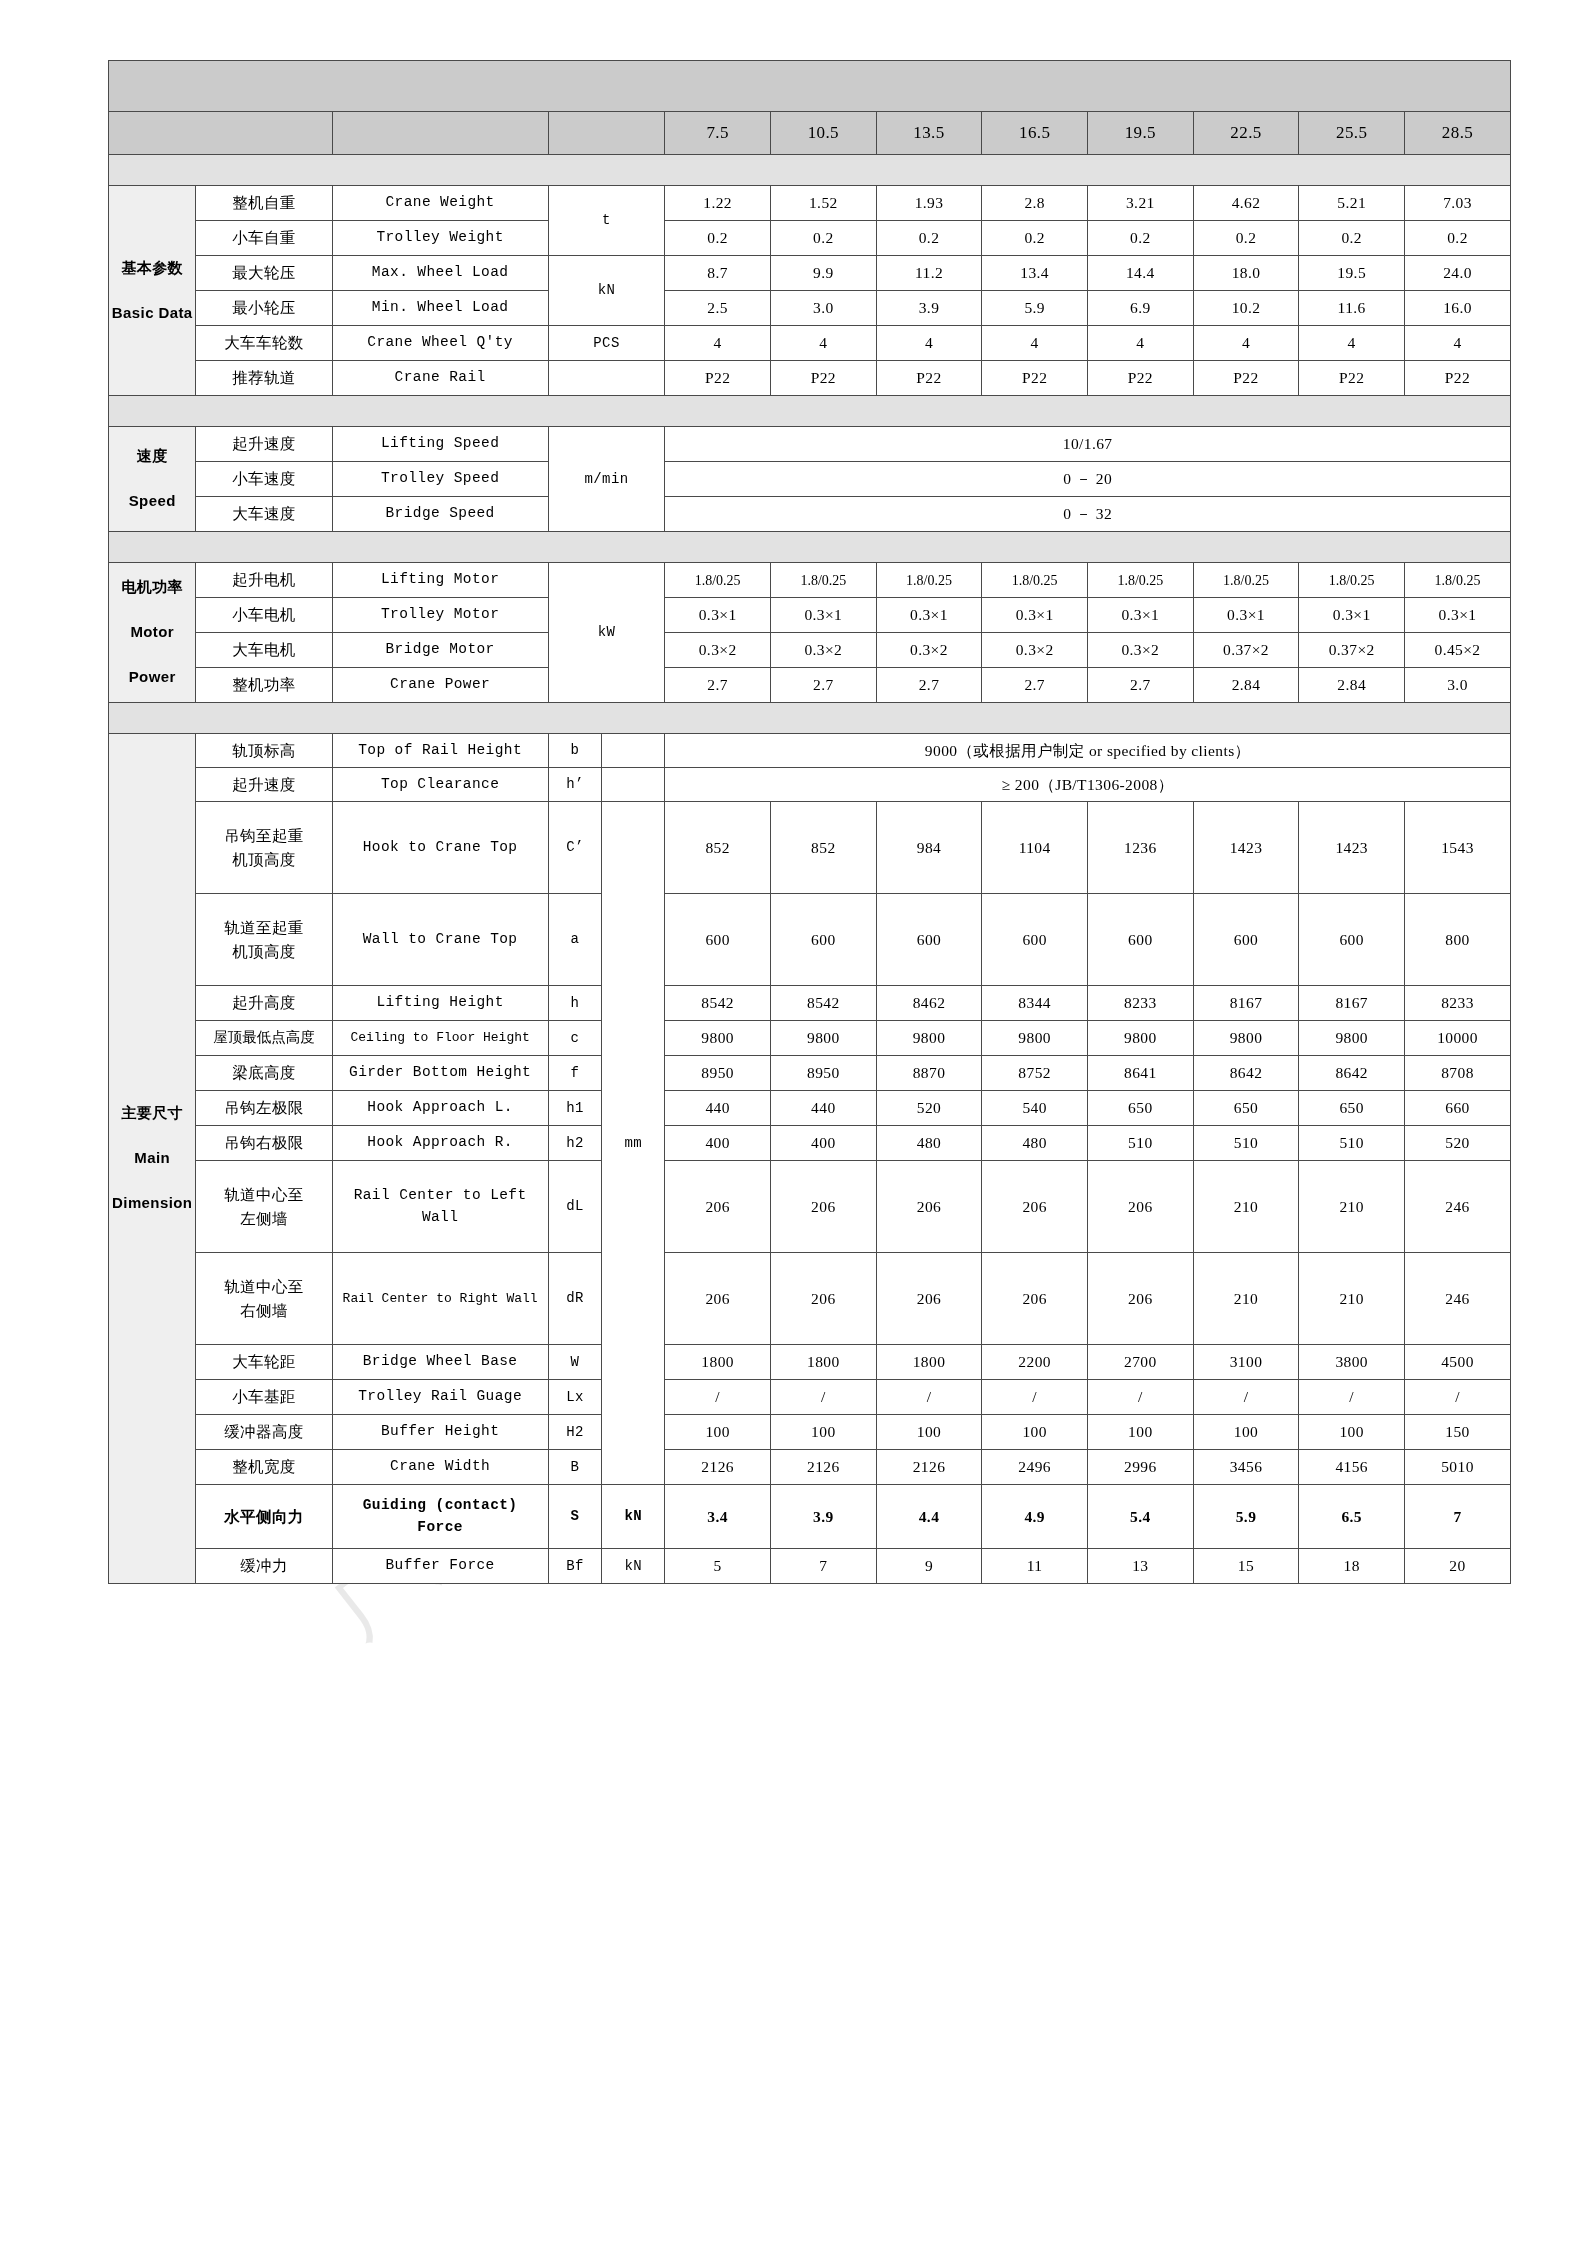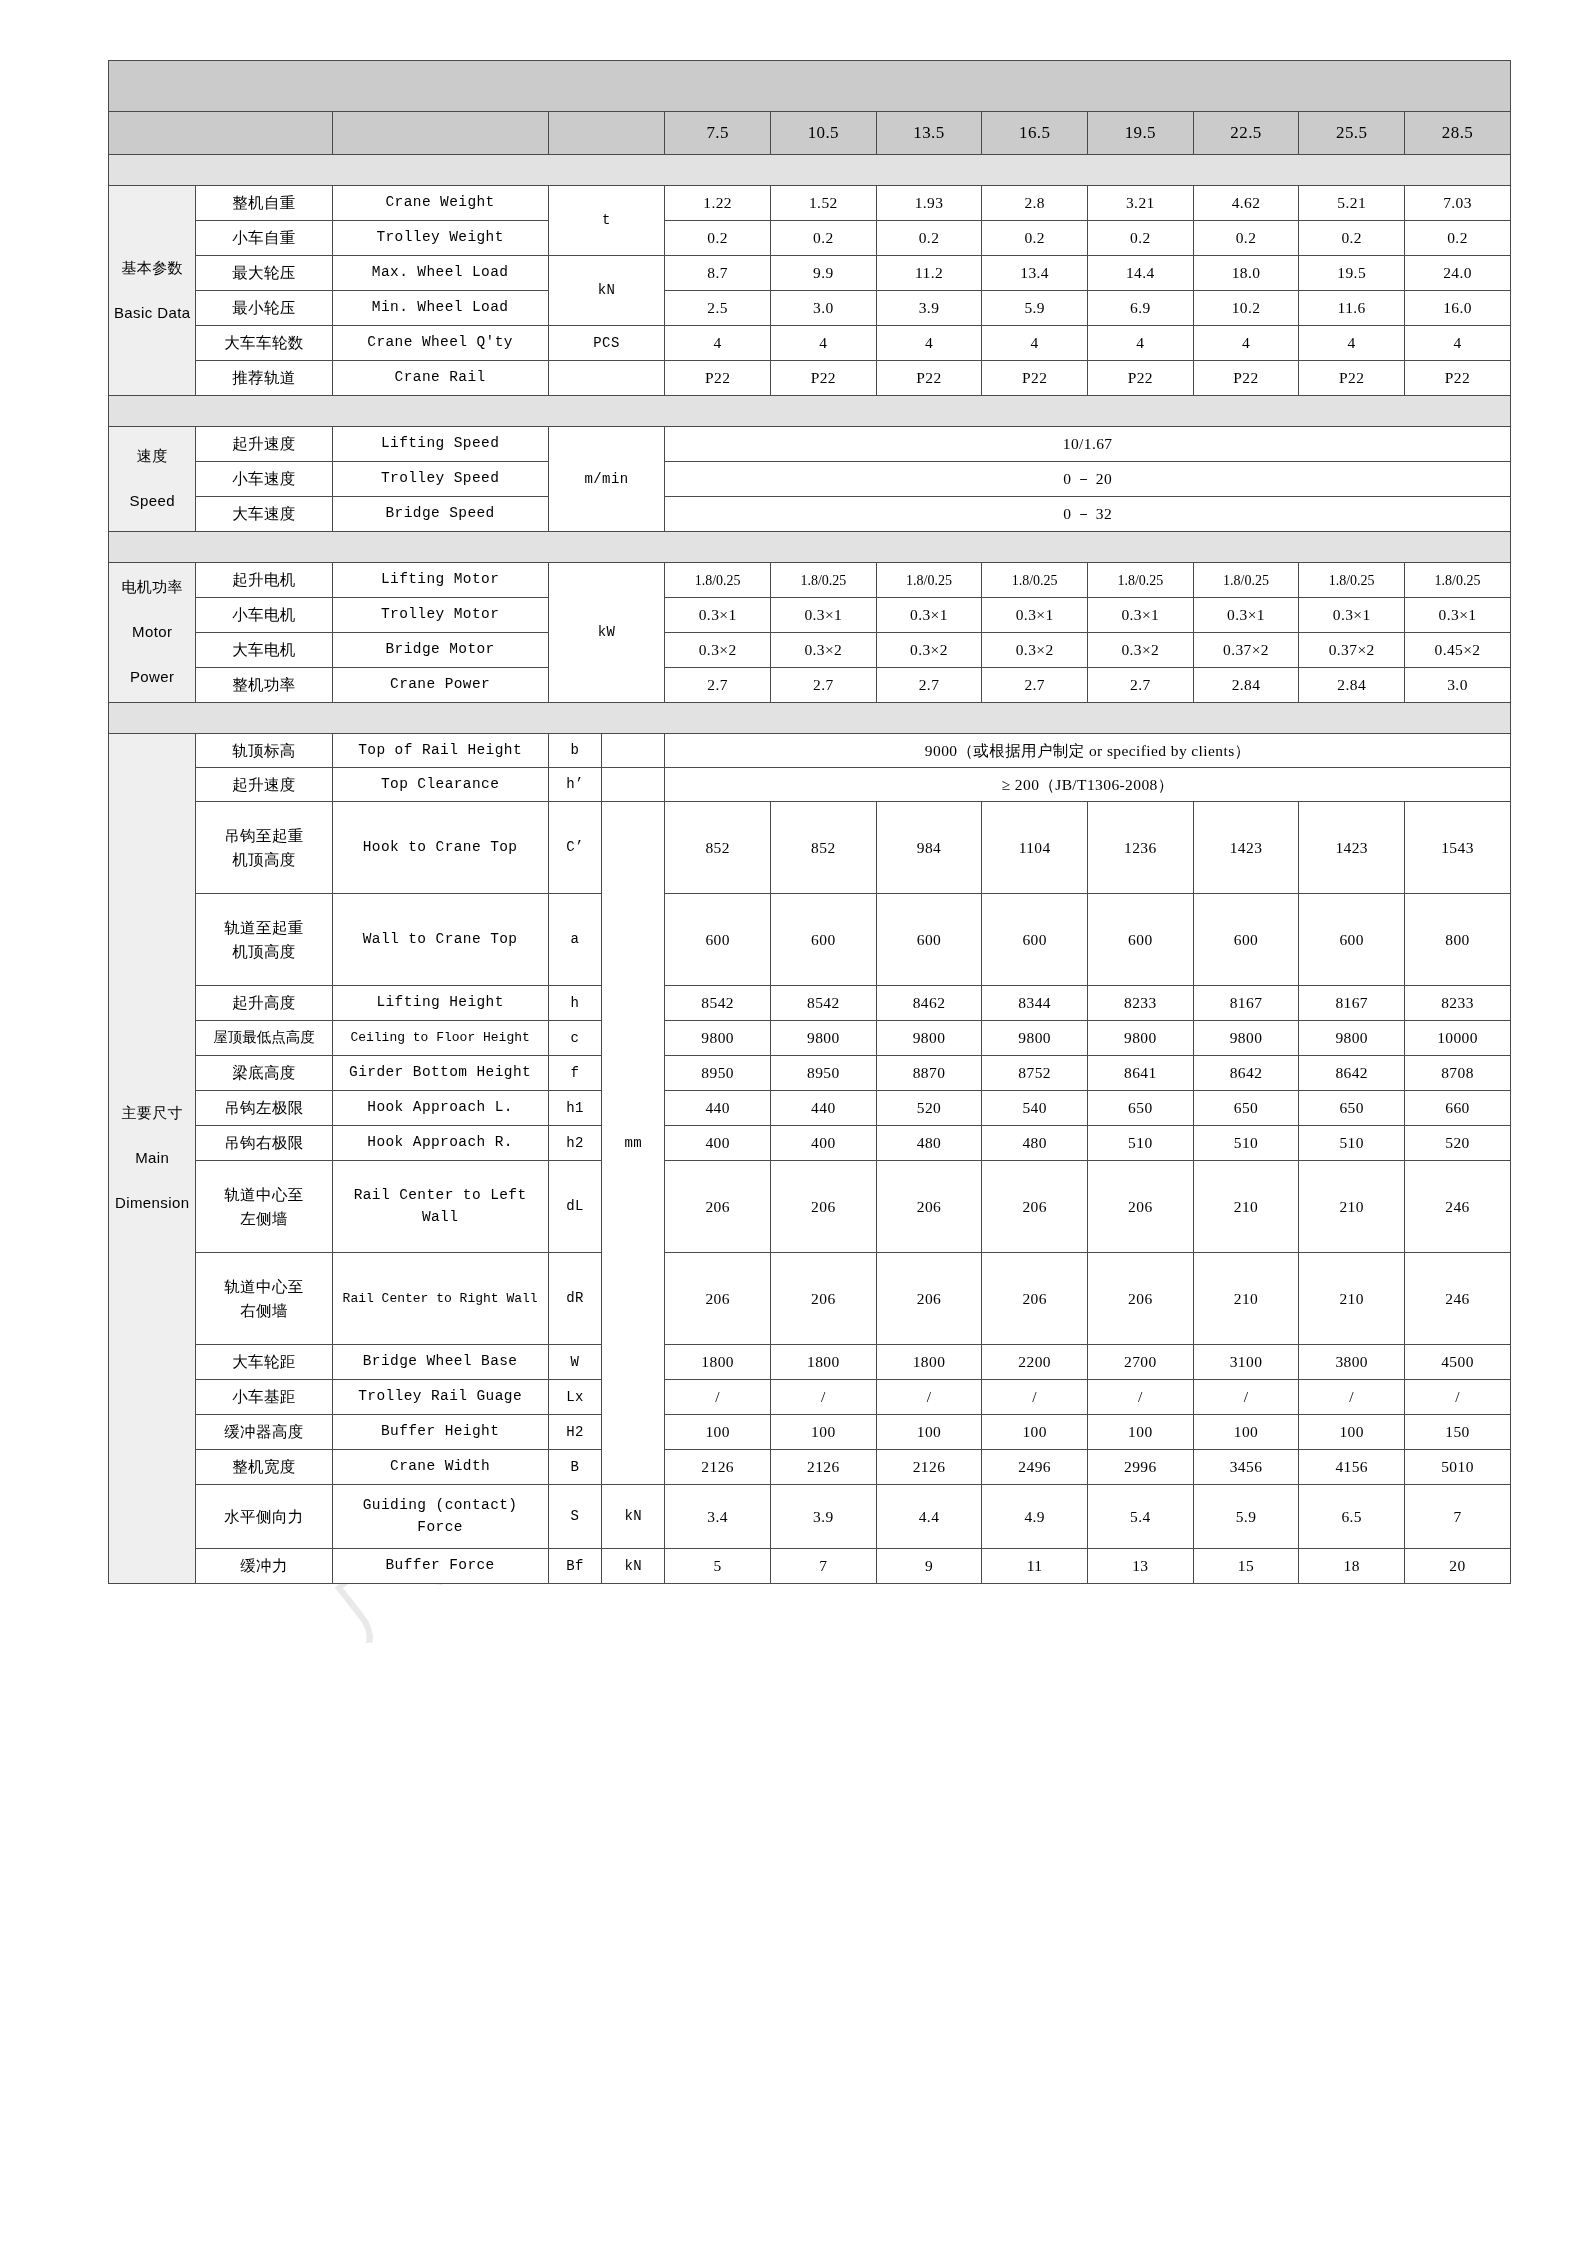--- a/index.html
+++ b/index.html
@@ -54,40 +54,40 @@
     padding: 2px 1px;
     line-height: 1.5;
     background: #ffffff;
     letter-spacing: 0.4px;
     word-break: break-word;
   }
 
   
   .hdr       { background: #cbcbcb !important; }
   .spacer-td { background: #e2e2e2 !important; border-left-color:#4a4a4a; border-right-color:#4a4a4a; }
-  .grp       { background: #efefef !important; font-size: 15px; line-height: 1.85; }
+  .grp       { background: #efefef !important; font-size: 15px; line-height: 1.85; font-weight: bold; }
 
   .title-cell {
     height: 46px;
     font-size: 16.5px;
     letter-spacing: 0.6px;
   }
   .span-row td { height: 38px; font-size: 17px; }
   .span-row td.cn { letter-spacing: 3px; }
 
   .spacer-row td { height: 26px; border-top: 1px solid #4a4a4a; border-bottom: 1px solid #4a4a4a; }
 
   .cn   { font-family: "Liberation Sans", "DejaVu Sans", sans-serif; letter-spacing: 1px; }
   .en   { font-family: "Liberation Mono", "DejaVu Sans Mono", monospace; font-size: 14.5px; letter-spacing: 0.2px; margin-left: 16px; }
   .sym  { font-family: "Liberation Mono", "DejaVu Sans Mono", monospace; font-size: 14px; }
   .num  { font-family: "Liberation Serif", "DejaVu Serif", serif; font-size: 15.5px; letter-spacing: 0.5px; }
   .unit { font-family: "Liberation Mono", "DejaVu Sans Mono", monospace; font-size: 14px; }
 
   .r-std   { height: 35px; }
-  .r-tall  { height: 64px; }
+  .r-tall  { height: 64px; font-weight: bold; }
   .r-xtall { height: 92px; }
   .r-note  { height: 34px; }
 
   .wide-note { font-size: 15.5px; letter-spacing: 0.4px; }
 </style>
 </head>
 <body>
 
 <div id="watermark">
   <svg viewBox="0 0 1060 900" xmlns="http://www.w3.org/2000/svg">

